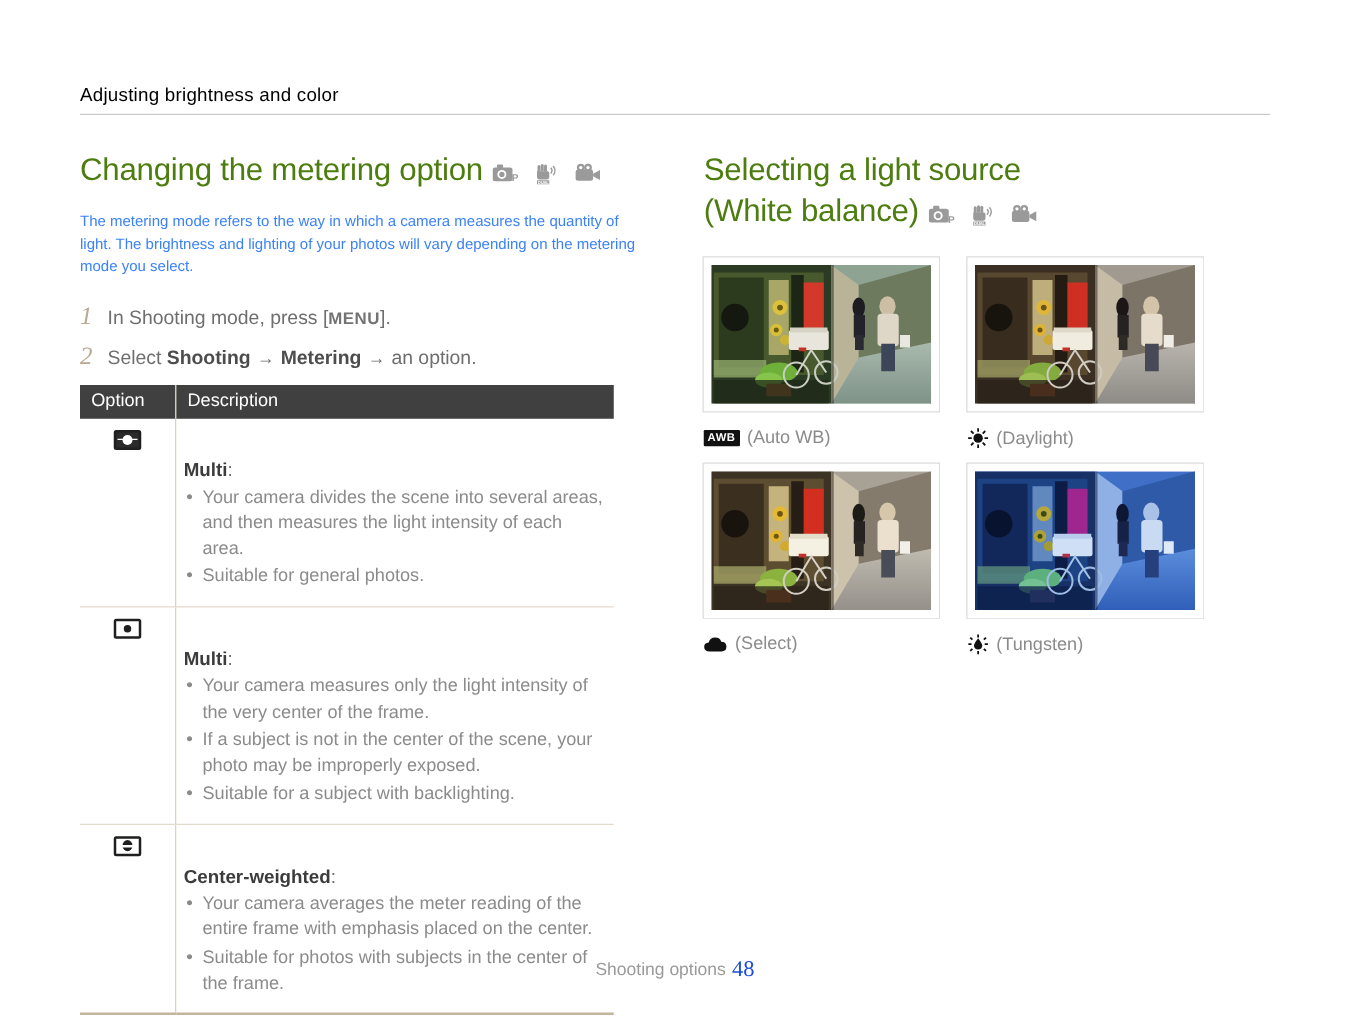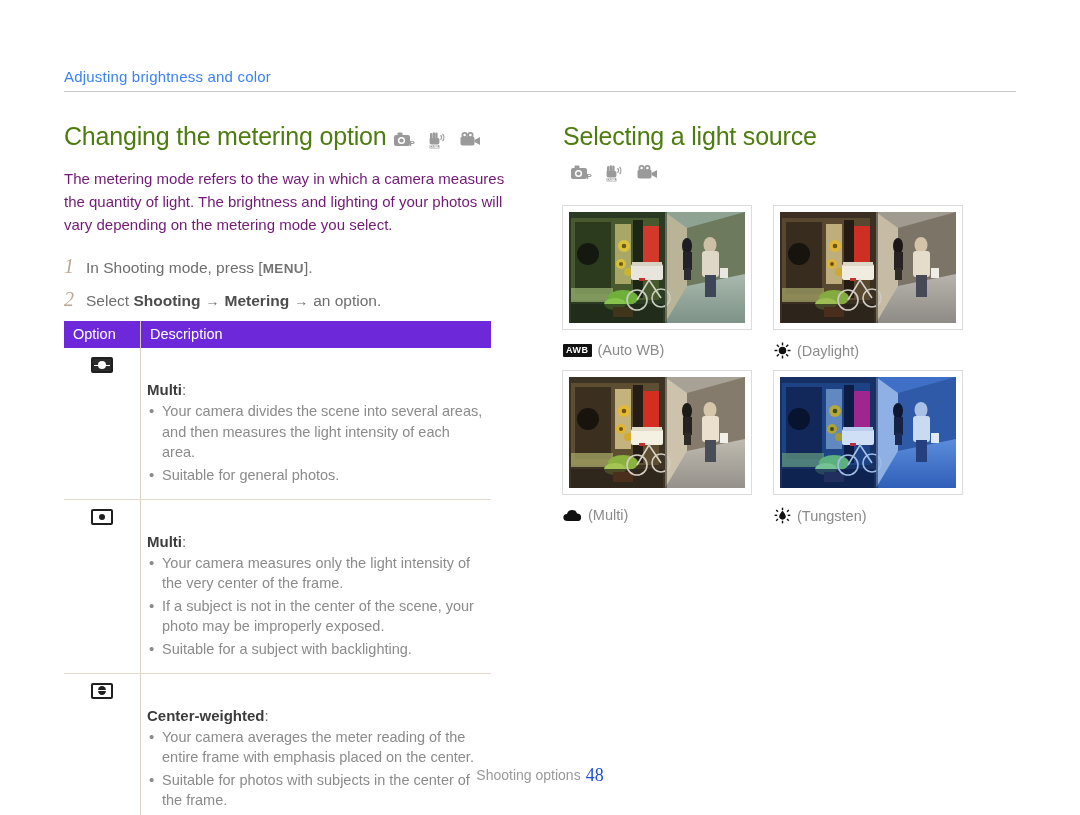--- a/index.html
+++ b/index.html
@@ -18,21 +18,21 @@
 
   
   #running-head {
     position: absolute;
     left: 64px;
     top: 68px;
     width: 952px;
   }
   #running-head .rh-text {
     font-size: 15px;
-    color: #3b82f6;
+    color: #000000;
     letter-spacing: 0.2px;
     padding-bottom: 6px;
     font-family: "Liberation Sans", sans-serif;
   }
   #running-head .rh-rule {
     border-bottom: 1px solid #c9c9c9;
     width: 952px;
   }
 
   
@@ -67,23 +67,23 @@
   
   .mi {
     display: inline-block;
     vertical-align: middle;
     margin-right: 5px;
   }
   .mi svg { display: block; }
 
   p.body-text {
     margin: 13px 0 0 0;
-    font-size: 15px;
+    font-size: 12px;
     line-height: 1.52;
-    color: #701a75;
+    color: #3b82f6;
   }
 
   
   .steps {
     margin-top: 20px;
   }
   .step {
     display: flex;
     align-items: baseline;
     margin-bottom: 9px;
@@ -112,21 +112,21 @@
   .arrow { font-size: 14px; }
 
   
   table.option-table {
     margin-top: 8px;
     border-collapse: collapse;
     width: 427px;
     table-layout: fixed;
   }
   table.option-table th {
-    background: #6d28d9;
+    background: #404040;
     color: #ffffff;
     font-weight: normal;
     font-size: 14.5px;
     text-align: left;
     padding: 5px 9px 6px 9px;
     vertical-align: middle;
   }
   th.th-option { width: 58px; border-right: 1px solid #d6cbba; }
   table.option-table td {
     vertical-align: top;
@@ -402,21 +402,21 @@
         </td>
       </tr>
     </tbody>
   </table>
 </div>
 
 <div class="col-right">
 
   <h1 class="section-title">
     <span>Selecting a light source</span><br>
-    <span class="mode-icons">
+    <span>(White balance)</span><span class="mode-icons">
       <span class="mi">
         <svg width="22" height="18" viewBox="0 0 22 18" aria-hidden="true">
           <rect x="0" y="4" width="16" height="11" rx="2" fill="#9a9a9a"></rect>
           <rect x="3.5" y="1.5" width="5" height="3" rx="1" fill="#9a9a9a"></rect>
           <circle cx="7.5" cy="9.5" r="3.6" fill="#ffffff"></circle>
           <circle cx="7.5" cy="9.5" r="2.1" fill="#9a9a9a"></circle>
           <text x="15.4" y="15" font-family="Liberation Sans, sans-serif" font-size="8" font-weight="bold" fill="#9a9a9a">P</text>
         </svg>
       </span>
       <span class="mi">
@@ -642,21 +642,21 @@
             </g>
             <rect x="96" y="0" width="2" height="111" fill="#261f17" opacity="0.5"></rect>
           </svg>
         </div>
         <div class="wb-caption">
           <span class="wbi">
             <svg width="19" height="15" viewBox="0 0 22 16" aria-hidden="true">
               <path d="M5.5 14.5 Q0.4 14.5 0.4 10.4 Q0.4 6.6 4.6 6.3 Q5.8 1.6 10.6 1.6 Q15.2 1.6 16.2 5.6 Q21 5.6 21 10 Q21 14.5 16.4 14.5 Z" fill="#111111"></path>
             </svg>
           </span>
-          <span>(Multi)</span>
+          <span>(Select)</span>
         </div>
       </div>
 
       <div class="wb-cell">
         <div class="wb-thumb">
           <svg class="scene" viewBox="0 0 176 111" preserveAspectRatio="none" aria-hidden="true">
             <defs>
               <linearGradient id="gT_ground" x1="0" y1="0" x2="0" y2="1">
                 <stop offset="0%" stop-color="#5b8ddc"></stop>
                   <stop offset="100%" stop-color="#2f5fb8"></stop>

